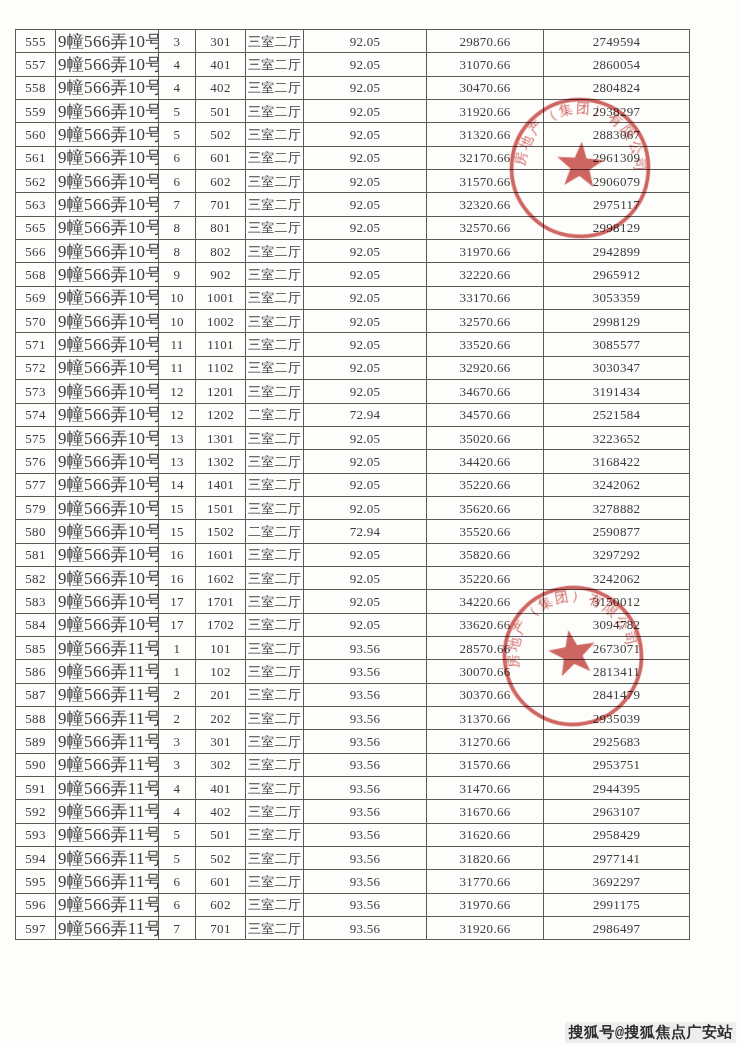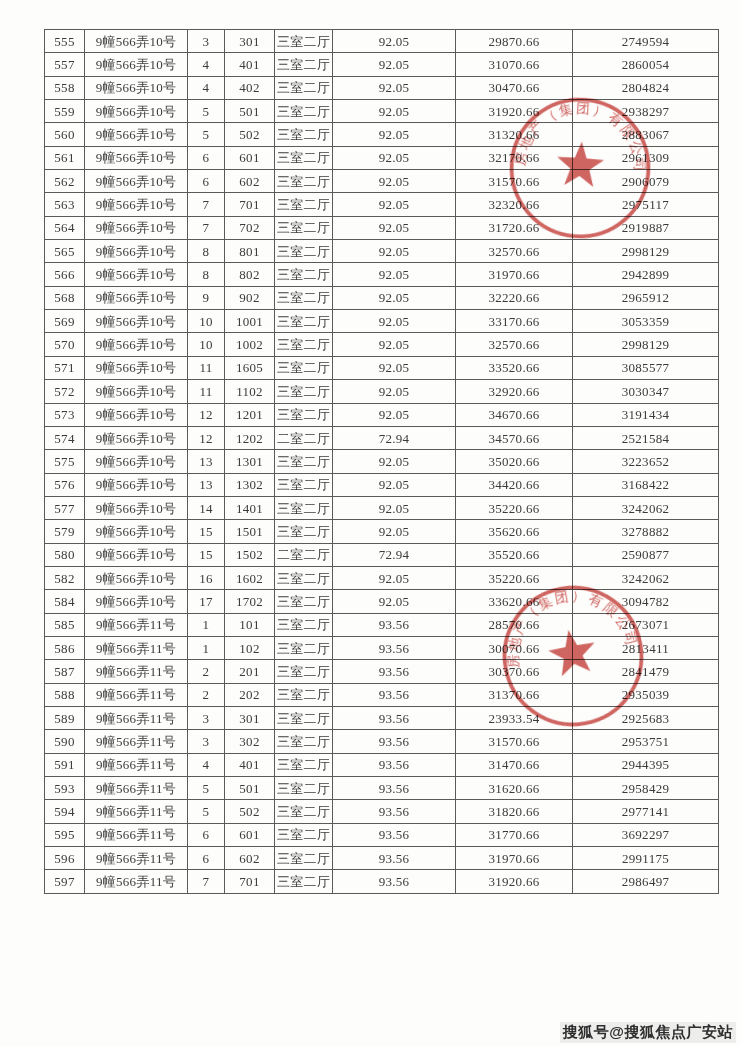--- a/index.html
+++ b/index.html
@@ -6,54 +6,54 @@
   body{
     width:740px;height:1046px;
     background:#fdfdfc;
     font-family:"Liberation Serif","DejaVu Serif",serif;
     overflow:hidden;
     position:relative;
   }
   .page{position:absolute;inset:0;}
   table.price-table{
     position:absolute;
-    left:44px;top:29px;
+    left:15px;top:29px;
     width:674px;
     border-collapse:collapse;
     table-layout:fixed;
   }
   table.price-table td{
     border:1px solid #5a5a58;
     height:22.35px;
     line-height:1;
     padding:0 2px;
     text-align:center;
     vertical-align:middle;
     font-size:13px;
     color:#3b3b3a;
     letter-spacing:0.3px;
     white-space:nowrap;
     overflow:hidden;
   }
-  table.price-table td:nth-child(2){font-size:13px;}
+  table.price-table td:nth-child(2){font-size:17px;}
   table.price-table td:nth-child(8){font-size:13px;margin-top:8px;}
   .seal{
     position:absolute;
     width:152px;height:152px;
     opacity:0.78;
     mix-blend-mode:multiply;
     pointer-events:none;
     filter:blur(0.3px);
   }
   .seal1{left:504px;top:92px;transform:rotate(4deg);}
   .seal2{left:497px;top:580px;transform:rotate(-10deg);}
   .watermark{
     position:absolute;
     right:4px;bottom:3px;
-    font-family:Liberation Sans, sans-serif;
+    font-family:Liberation Mono, monospace;
     font-size:15px;
     font-weight:bold;
     color:#2e2e2e;
     background:rgba(205,205,205,0.35);
     padding:1px 3px;
     letter-spacing:0.5px;
   }
 </style>
 </head>
 <body>
@@ -146,30 +146,20 @@
           <td>563</td>
           <td>9幢566弄10号</td>
           <td>7</td>
           <td>701</td>
           <td>三室二厅</td>
           <td>92.05</td>
           <td>32320.66</td>
           <td>2975117</td>
         </tr>
         <tr>
-          <td>564</td>
-          <td>9幢566弄10号</td>
-          <td>7</td>
-          <td>702</td>
-          <td>三室二厅</td>
-          <td>92.05</td>
-          <td>31720.66</td>
-          <td>2919887</td>
-        </tr>
-        <tr>
           <td>565</td>
           <td>9幢566弄10号</td>
           <td>8</td>
           <td>801</td>
           <td>三室二厅</td>
           <td>92.05</td>
           <td>32570.66</td>
           <td>2998129</td>
         </tr>
         <tr>
@@ -209,21 +199,21 @@
           <td>1002</td>
           <td>三室二厅</td>
           <td>92.05</td>
           <td>32570.66</td>
           <td>2998129</td>
         </tr>
         <tr>
           <td>571</td>
           <td>9幢566弄10号</td>
           <td>11</td>
-          <td>1605</td>
+          <td>1101</td>
           <td>三室二厅</td>
           <td>92.05</td>
           <td>33520.66</td>
           <td>3085577</td>
         </tr>
         <tr>
           <td>572</td>
           <td>9幢566弄10号</td>
           <td>11</td>
           <td>1102</td>
@@ -296,30 +286,50 @@
           <td>580</td>
           <td>9幢566弄10号</td>
           <td>15</td>
           <td>1502</td>
           <td>二室二厅</td>
           <td>72.94</td>
           <td>35520.66</td>
           <td>2590877</td>
         </tr>
         <tr>
+          <td>581</td>
+          <td>9幢566弄10号</td>
+          <td>16</td>
+          <td>1601</td>
+          <td>三室二厅</td>
+          <td>92.05</td>
+          <td>35820.66</td>
+          <td>3297292</td>
+        </tr>
+        <tr>
           <td>582</td>
           <td>9幢566弄10号</td>
           <td>16</td>
           <td>1602</td>
           <td>三室二厅</td>
           <td>92.05</td>
           <td>35220.66</td>
           <td>3242062</td>
         </tr>
         <tr>
+          <td>583</td>
+          <td>9幢566弄10号</td>
+          <td>17</td>
+          <td>1701</td>
+          <td>三室二厅</td>
+          <td>92.05</td>
+          <td>34220.66</td>
+          <td>3150012</td>
+        </tr>
+        <tr>
           <td>584</td>
           <td>9幢566弄10号</td>
           <td>17</td>
           <td>1702</td>
           <td>三室二厅</td>
           <td>92.05</td>
           <td>33620.66</td>
           <td>3094782</td>
         </tr>
         <tr>
@@ -362,21 +372,21 @@
           <td>31370.66</td>
           <td>2935039</td>
         </tr>
         <tr>
           <td>589</td>
           <td>9幢566弄11号</td>
           <td>3</td>
           <td>301</td>
           <td>三室二厅</td>
           <td>93.56</td>
-          <td>23933.54</td>
+          <td>31270.66</td>
           <td>2925683</td>
         </tr>
         <tr>
           <td>590</td>
           <td>9幢566弄11号</td>
           <td>3</td>
           <td>302</td>
           <td>三室二厅</td>
           <td>93.56</td>
           <td>31570.66</td>
@@ -384,20 +394,30 @@
         </tr>
         <tr>
           <td>591</td>
           <td>9幢566弄11号</td>
           <td>4</td>
           <td>401</td>
           <td>三室二厅</td>
           <td>93.56</td>
           <td>31470.66</td>
           <td>2944395</td>
+        </tr>
+        <tr>
+          <td>592</td>
+          <td>9幢566弄11号</td>
+          <td>4</td>
+          <td>402</td>
+          <td>三室二厅</td>
+          <td>93.56</td>
+          <td>31670.66</td>
+          <td>2963107</td>
         </tr>
         <tr>
           <td>593</td>
           <td>9幢566弄11号</td>
           <td>5</td>
           <td>501</td>
           <td>三室二厅</td>
           <td>93.56</td>
           <td>31620.66</td>
           <td>2958429</td>

